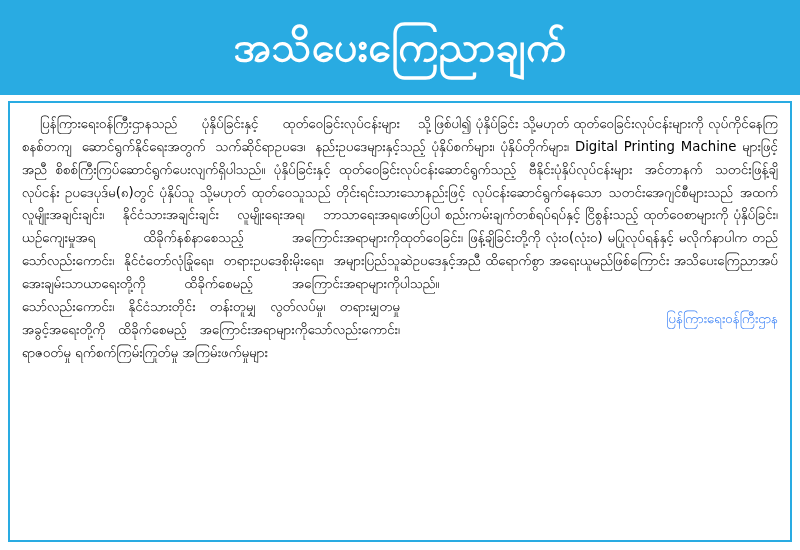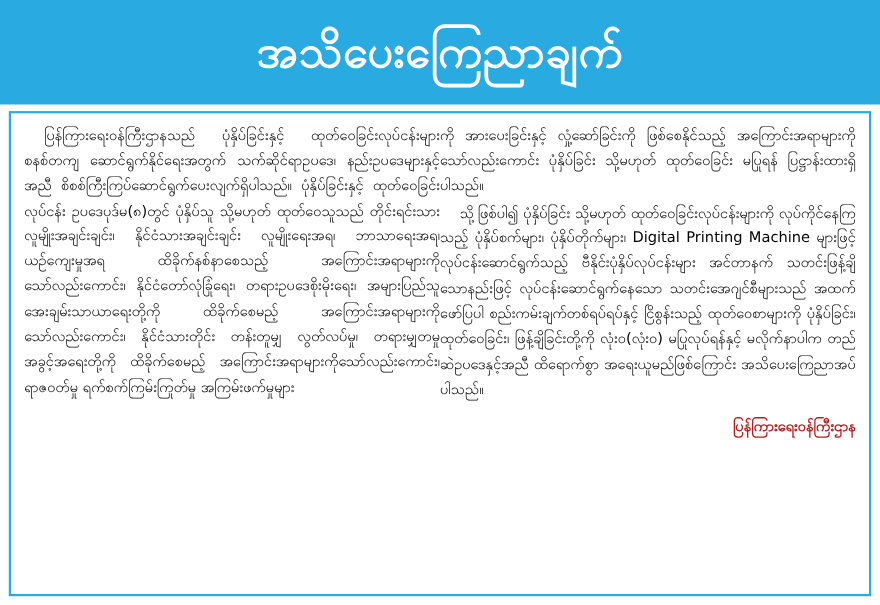--- a/index.html
+++ b/index.html
@@ -68,23 +68,23 @@
     text-justify: inter-character;
     margin: 0 0 2px 0;
     word-break: break-word;
   }
   .para.indent {
     text-indent: 18px;
   }
   .signature {
     margin-top: 12px;
     text-align: right;
-    color: #b91c1c;
+    color: #3b82f6;
     font-size: 13.3px;
-    font-weight: bold;
+    font-weight: normal;
     line-height: 1.7;
   }
   .bold {
     font-weight: normal;
   }
 </style>
 </head>
 <body>
 
 <div class="page">
@@ -94,21 +94,20 @@
   </div>
 
   <div class="body-frame">
     <div class="columns">
 
       <div class="col">
         <p class="para indent">ပြန်ကြားရေးဝန်ကြီးဌာနသည် ပုံနှိပ်ခြင်းနှင့် ထုတ်ဝေခြင်းလုပ်ငန်းများ စနစ်တကျ ဆောင်ရွက်နိုင်ရေးအတွက် သက်ဆိုင်ရာဥပဒေ၊ နည်းဥပဒေများနှင့်အညီ စိစစ်ကြီးကြပ်ဆောင်ရွက်ပေးလျက်ရှိပါသည်။ ပုံနှိပ်ခြင်းနှင့် ထုတ်ဝေခြင်းလုပ်ငန်း ဥပဒေပုဒ်မ(၈)တွင် ပုံနှိပ်သူ သို့မဟုတ် ထုတ်ဝေသူသည် တိုင်းရင်းသားလူမျိုးအချင်းချင်း၊ နိုင်ငံသားအချင်းချင်း လူမျိုးရေးအရ၊ ဘာသာရေးအရ၊ ယဉ်ကျေးမှုအရ ထိခိုက်နစ်နာစေသည့် အကြောင်းအရာများကိုသော်လည်းကောင်း၊ နိုင်ငံတော်လုံခြုံရေး၊ တရားဥပဒေစိုးမိုးရေး၊ အများပြည်သူအေးချမ်းသာယာရေးတို့ကို ထိခိုက်စေမည့် အကြောင်းအရာများကိုသော်လည်းကောင်း၊ နိုင်ငံသားတိုင်း တန်းတူမျှ လွတ်လပ်မှု၊ တရားမျှတမှု အခွင့်အရေးတို့ကို ထိခိုက်စေမည့် အကြောင်းအရာများကိုသော်လည်းကောင်း၊ ရာဇဝတ်မှု ရက်စက်ကြမ်းကြုတ်မှု အကြမ်းဖက်မှုများ</p>
       </div>
 
       <div class="col">
-        <p class="para">ကို အားပေးခြင်းနှင့် လှုံ့ဆော်ခြင်းကို ဖြစ်စေနိုင်သည့် အကြောင်းအရာများကိုသော်လည်းကောင်း ပုံနှိပ်ခြင်း သို့မဟုတ် ထုတ်ဝေခြင်း မပြုရန် ပြဋ္ဌာန်းထားရှိပါသည်။</p>
         <p class="para indent"><span>သို့ဖြစ်ပါ၍ ပုံနှိပ်ခြင်း သို့မဟုတ် ထုတ်ဝေခြင်းလုပ်ငန်းများကို လုပ်ကိုင်နေကြသည့် ပုံနှိပ်စက်များ၊ ပုံနှိပ်တိုက်များ၊ </span><span class="bold">Digital Printing Machine</span><span> များဖြင့် လုပ်ငန်းဆောင်ရွက်သည့် ဗီနိုင်းပုံနှိပ်လုပ်ငန်းများ အင်တာနက် သတင်းဖြန့်ချိသောနည်းဖြင့် လုပ်ငန်းဆောင်ရွက်နေသော သတင်းအေဂျင်စီများသည် အထက်ဖော်ပြပါ စည်းကမ်းချက်တစ်ရပ်ရပ်နှင့် ငြိစွန်းသည့် ထုတ်ဝေစာများကို ပုံနှိပ်ခြင်း၊ ထုတ်ဝေခြင်း၊ ဖြန့်ချိခြင်းတို့ကို လုံးဝ(လုံးဝ) မပြုလုပ်ရန်နှင့် မလိုက်နာပါက တည်ဆဲဥပဒေနှင့်အညီ ထိရောက်စွာ အရေးယူမည်ဖြစ်ကြောင်း အသိပေးကြေညာအပ်ပါသည်။</span></p>
         <div class="signature">ပြန်ကြားရေးဝန်ကြီးဌာန</div>
       </div>
 
     </div>
   </div>
 
 </div>
 
 </body></html>

